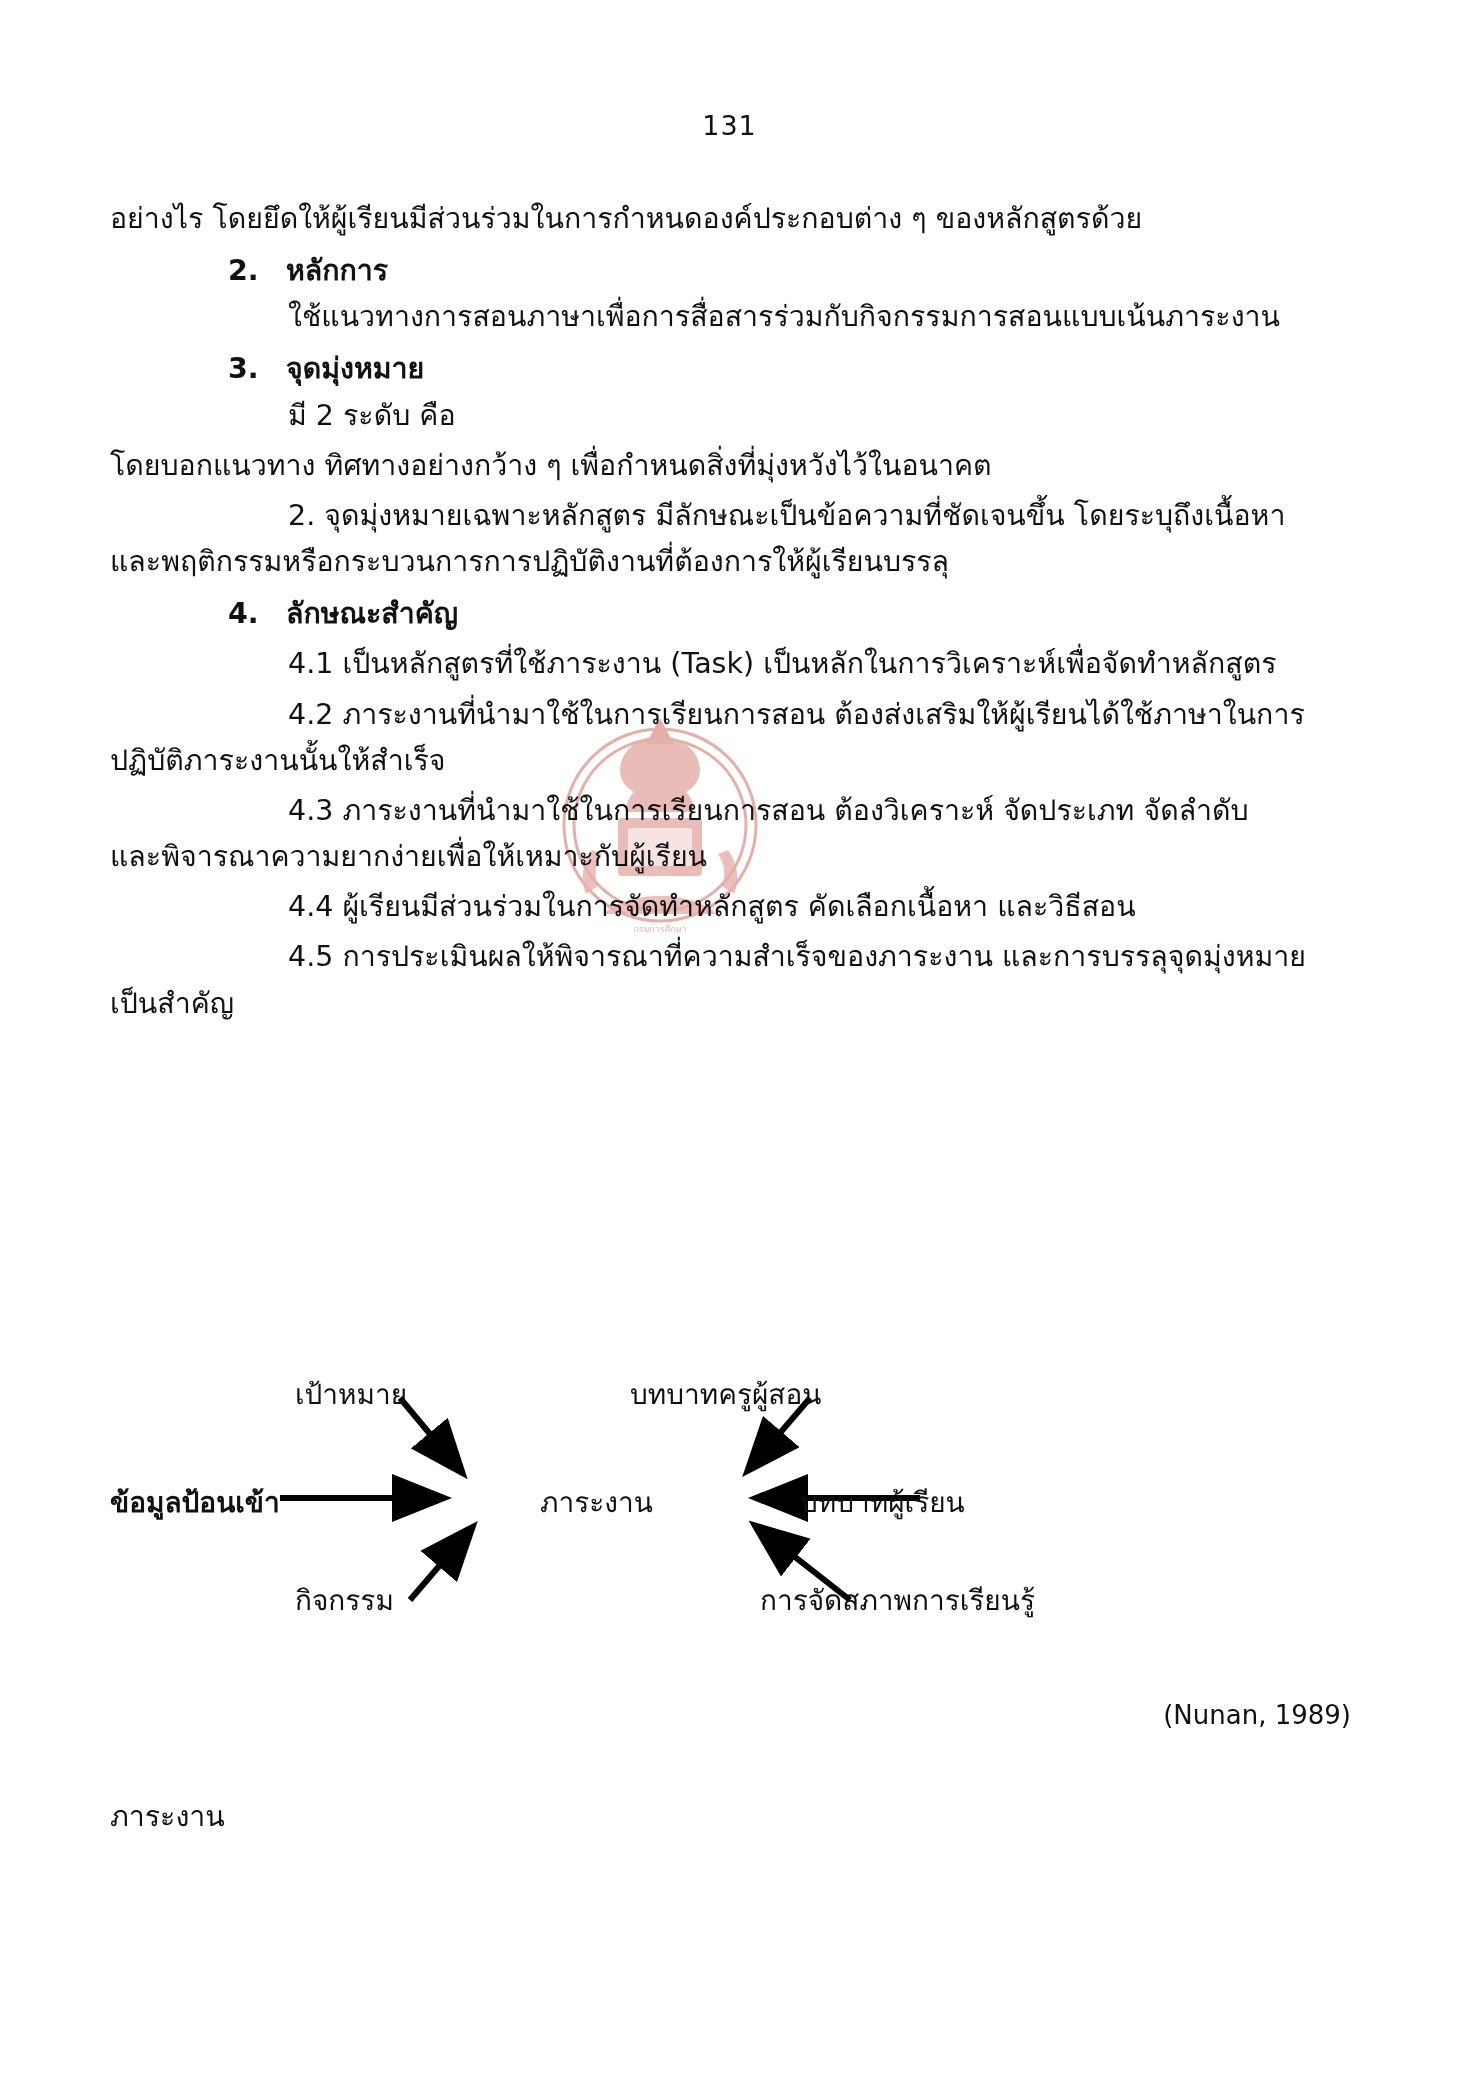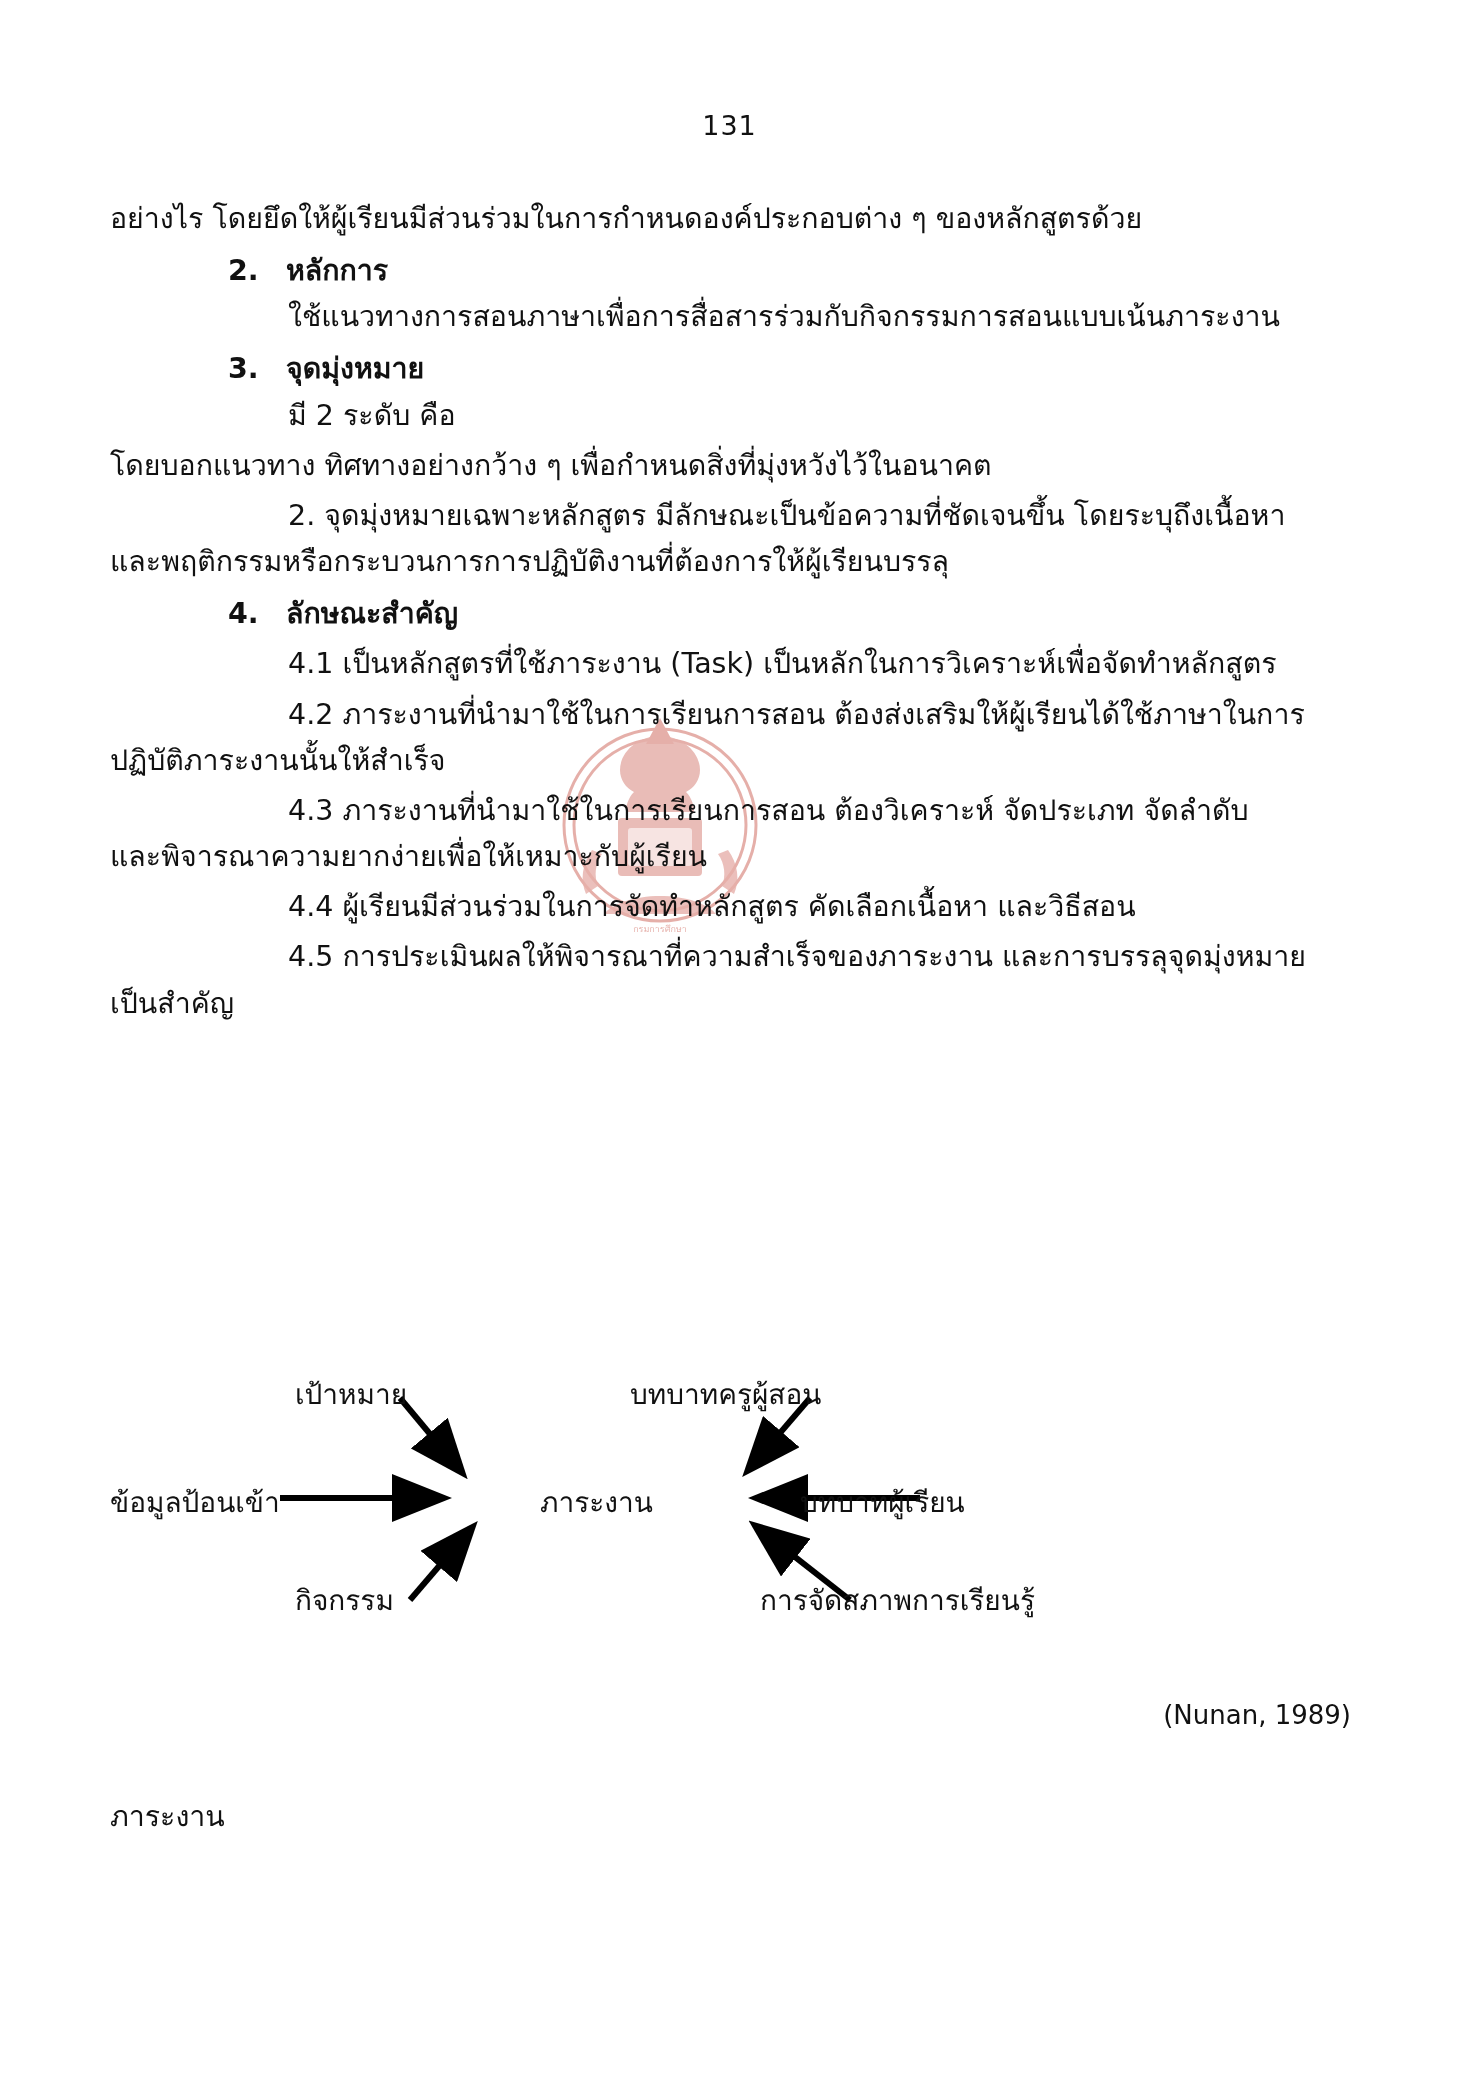--- a/index.html
+++ b/index.html
@@ -214,21 +214,21 @@
 
         <line x1="700" y1="48" x2="640" y2="118"></line>
 
         <line x1="740" y1="250" x2="648" y2="178"></line>
       </g>
     </svg>
 
     <div class="dlabel" style="left:430px; top:130px;">ภาระงาน</div>
     <div class="dlabel" style="left:185px; top:22px;">เป้าหมาย</div>
     <div class="dlabel" style="left:520px; top:22px;">บทบาทครูผู้สอน</div>
-    <div class="dlabel" style="left:0px; top:130px;">ข้อมูลป้อนเข้า</div>
+    <div class="dlabel" style="left:0px; top:130px;font-weight:bold;">ข้อมูลป้อนเข้า</div>
     <div class="dlabel" style="left:690px; top:130px;">บทบาทผู้เรียน</div>
     <div class="dlabel" style="left:185px; top:228px;">กิจกรรม</div>
     <div class="dlabel" style="left:650px; top:228px;">การจัดสภาพการเรียนรู้</div>
   </div>
 
   <div class="source">(Nunan, 1989)</div>
 
   <div class="tail">
     <p class="para p-sub-hang">
       <span>ภาระงาน</span>

